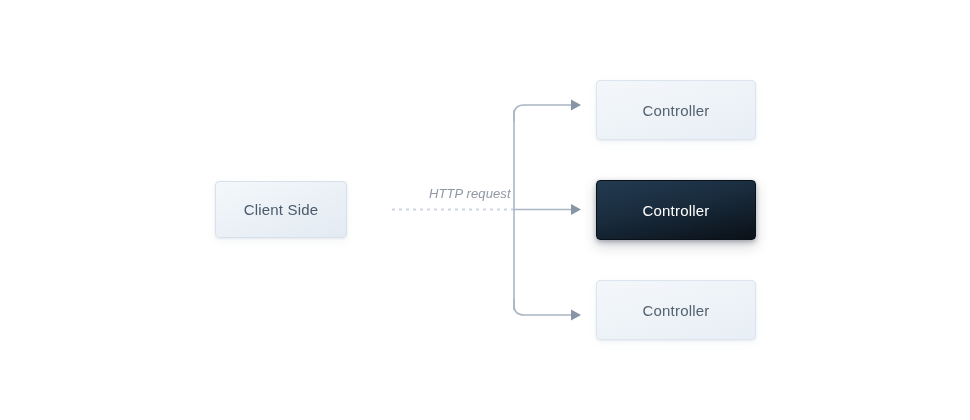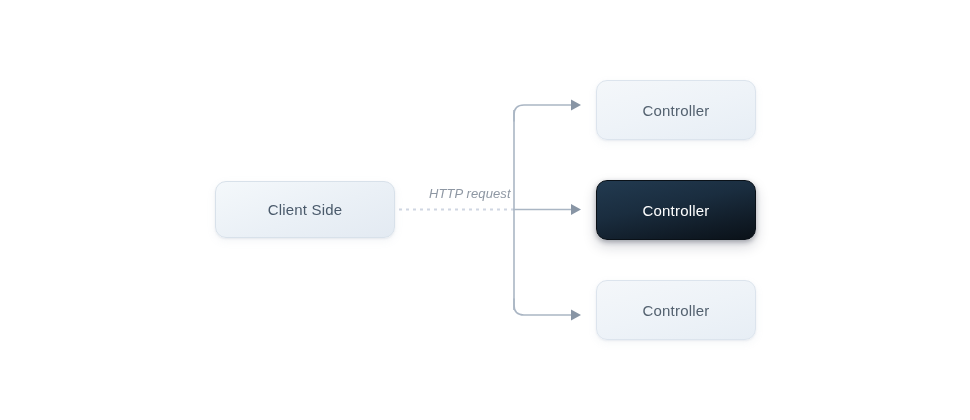--- a/index.html
+++ b/index.html
@@ -24,33 +24,33 @@
     width: 970px;
     height: 420px;
     pointer-events: none;
   }
   .node {
     position: absolute;
     box-sizing: border-box;
     display: flex;
     align-items: center;
     justify-content: center;
-    border-radius: 11px;
+    border-radius: 4px;
   }
   .node-label {
     font-size: 15px;
     letter-spacing: 0.2px;
     line-height: 1;
     white-space: nowrap;
   }
   
   .node-client {
     left: 215px;
     top: 181px;
-    width: 180px;
+    width: 132px;
     height: 57px;
     background: linear-gradient(160deg, #f4f8fb 0%, #eaf0f6 55%, #e3eaf2 100%);
     border: 1px solid #d8e1ea;
     box-shadow: 0 1px 2px rgba(148, 163, 184, 0.18),
                 0 3px 8px rgba(148, 163, 184, 0.10);
   }
   .node-client .node-label {
     color: #4a5a6b;
     font-weight: 400;
   }

